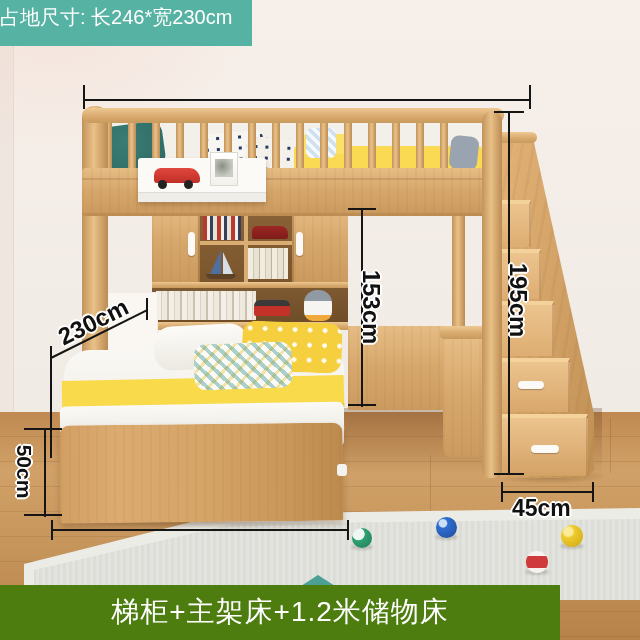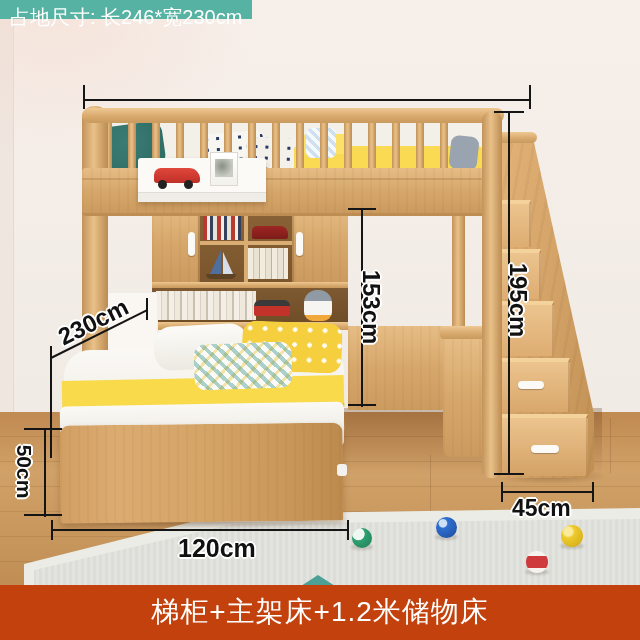--- a/index.html
+++ b/index.html
@@ -31,23 +31,23 @@
       linear-gradient(180deg,#e6bd85,#d6a76b 50%,#cb9a5f);}
   .soft-shadow{background:radial-gradient(ellipse at 50% 50%,rgba(60,35,15,.28),rgba(60,35,15,0) 70%);}
 
   
   .dl,.dt{background:#151515;z-index:50;}
   .dlab{z-index:51;color:#111;font-weight:bold;white-space:nowrap;line-height:1;
         text-shadow:-1px -1px 0 #fff,1px -1px 0 #fff,-1px 1px 0 #fff,1px 1px 0 #fff,
                     -2px 0 0 #fff,2px 0 0 #fff,0 2px 0 #fff,0 -2px 0 #fff;}
 
   
-  .badge{left:0;top:0;width:252px;height:19px;background:#56b2a2;color:#fff;
-         font-size:20px;line-height:34px;padding-left:10px;z-index:60;}
-  .caption{left:0;top:585px;width:640px;height:55px;background:#c2410c;color:#fff;
+  .badge{left:0;top:0;width:252px;height:46px;background:#56b2a2;color:#fff;
+         font-size:20px;line-height:34px;z-index:60;}
+  .caption{left:0;top:585px;width:560px;height:55px;background:#4d7c0f;color:#fff;
            font-size:28px;line-height:54px;text-align:center;z-index:60;letter-spacing:1px;}
   .caption-notch{left:301px;top:575px;width:0;height:0;border-left:17px solid transparent;
            border-right:17px solid transparent;border-bottom:11px solid #4ca095;z-index:60;}
 
   .handle{background:#fbfaf6;border-radius:4px;box-shadow:0 1px 1px rgba(0,0,0,.25);}
   .ball{border-radius:50%;z-index:12;}
   .ball-shadow{height:6px;border-radius:50%;background:rgba(50,40,30,.18);filter:blur(1px);z-index:11;}
 </style>
 </head>
 <body>
@@ -198,21 +198,20 @@
   <div class="dlab" style="left:481px;top:288px;font-size:24px;transform:rotate(90deg);">195cm</div>
 
   <div class="dl" style="left:44px;top:429px;width:2px;height:88px;"></div>
   <div class="dt" style="left:24px;top:428px;width:38px;height:2px;"></div>
   <div class="dt" style="left:24px;top:514px;width:38px;height:2px;"></div>
   <div class="dlab" style="left:-2px;top:461px;font-size:21px;transform:rotate(90deg);">50cm</div>
 
   <div class="dl" style="left:52px;top:529px;width:296px;height:2px;"></div>
   <div class="dt" style="left:51px;top:520px;width:2px;height:20px;"></div>
   <div class="dt" style="left:347px;top:520px;width:2px;height:20px;"></div>
-  <div class="dlab" style="left:178px;top:536px;font-size:25px;">120cm</div>
 
   <div class="dl" style="left:502px;top:491px;width:92px;height:2px;"></div>
   <div class="dt" style="left:501px;top:482px;width:2px;height:20px;"></div>
   <div class="dt" style="left:592px;top:482px;width:2px;height:20px;"></div>
   <div class="dlab" style="left:512px;top:497px;font-size:23px;">45cm</div>
 
   <div class="badge">占地尺寸: 长246*宽230cm</div>
   <div class="caption-notch"></div>
   <div class="caption">梯柜+主架床+1.2米储物床</div>
 

